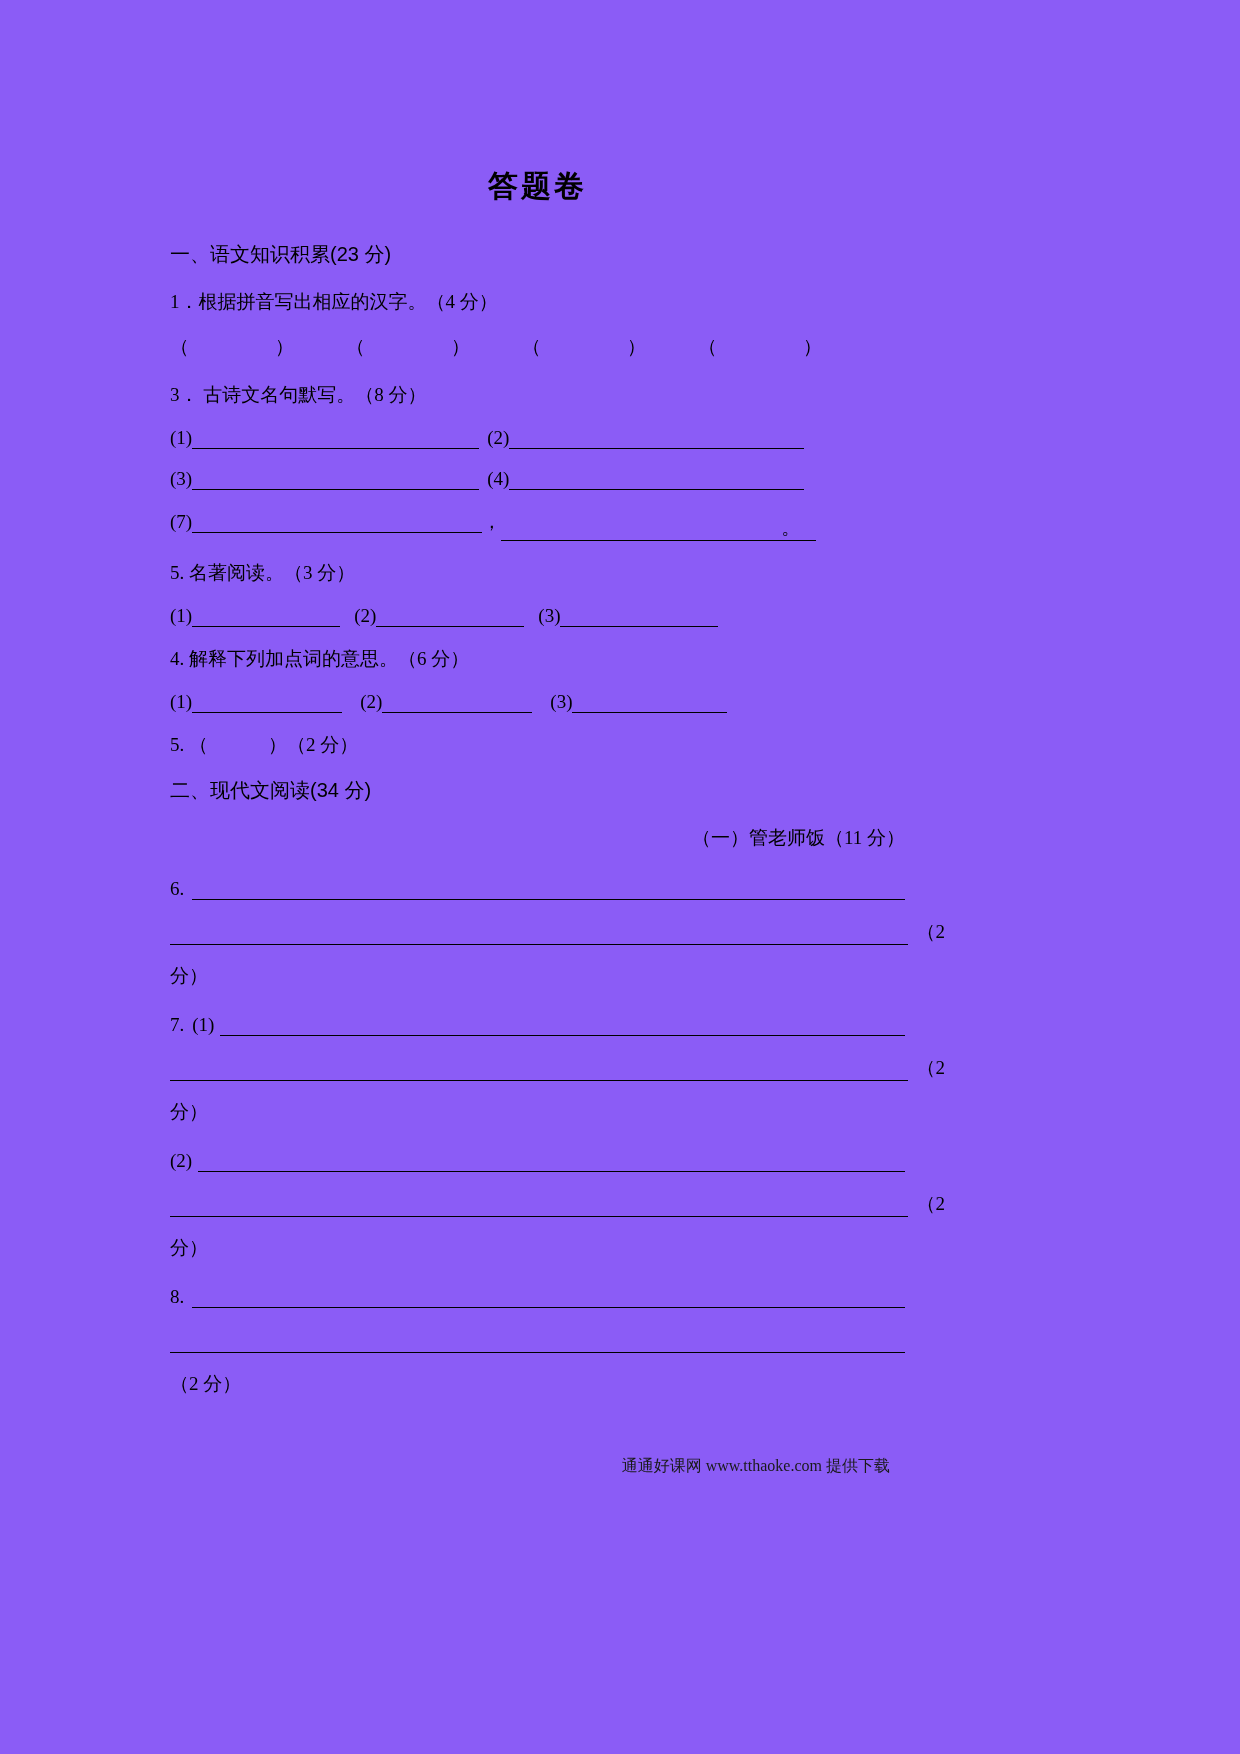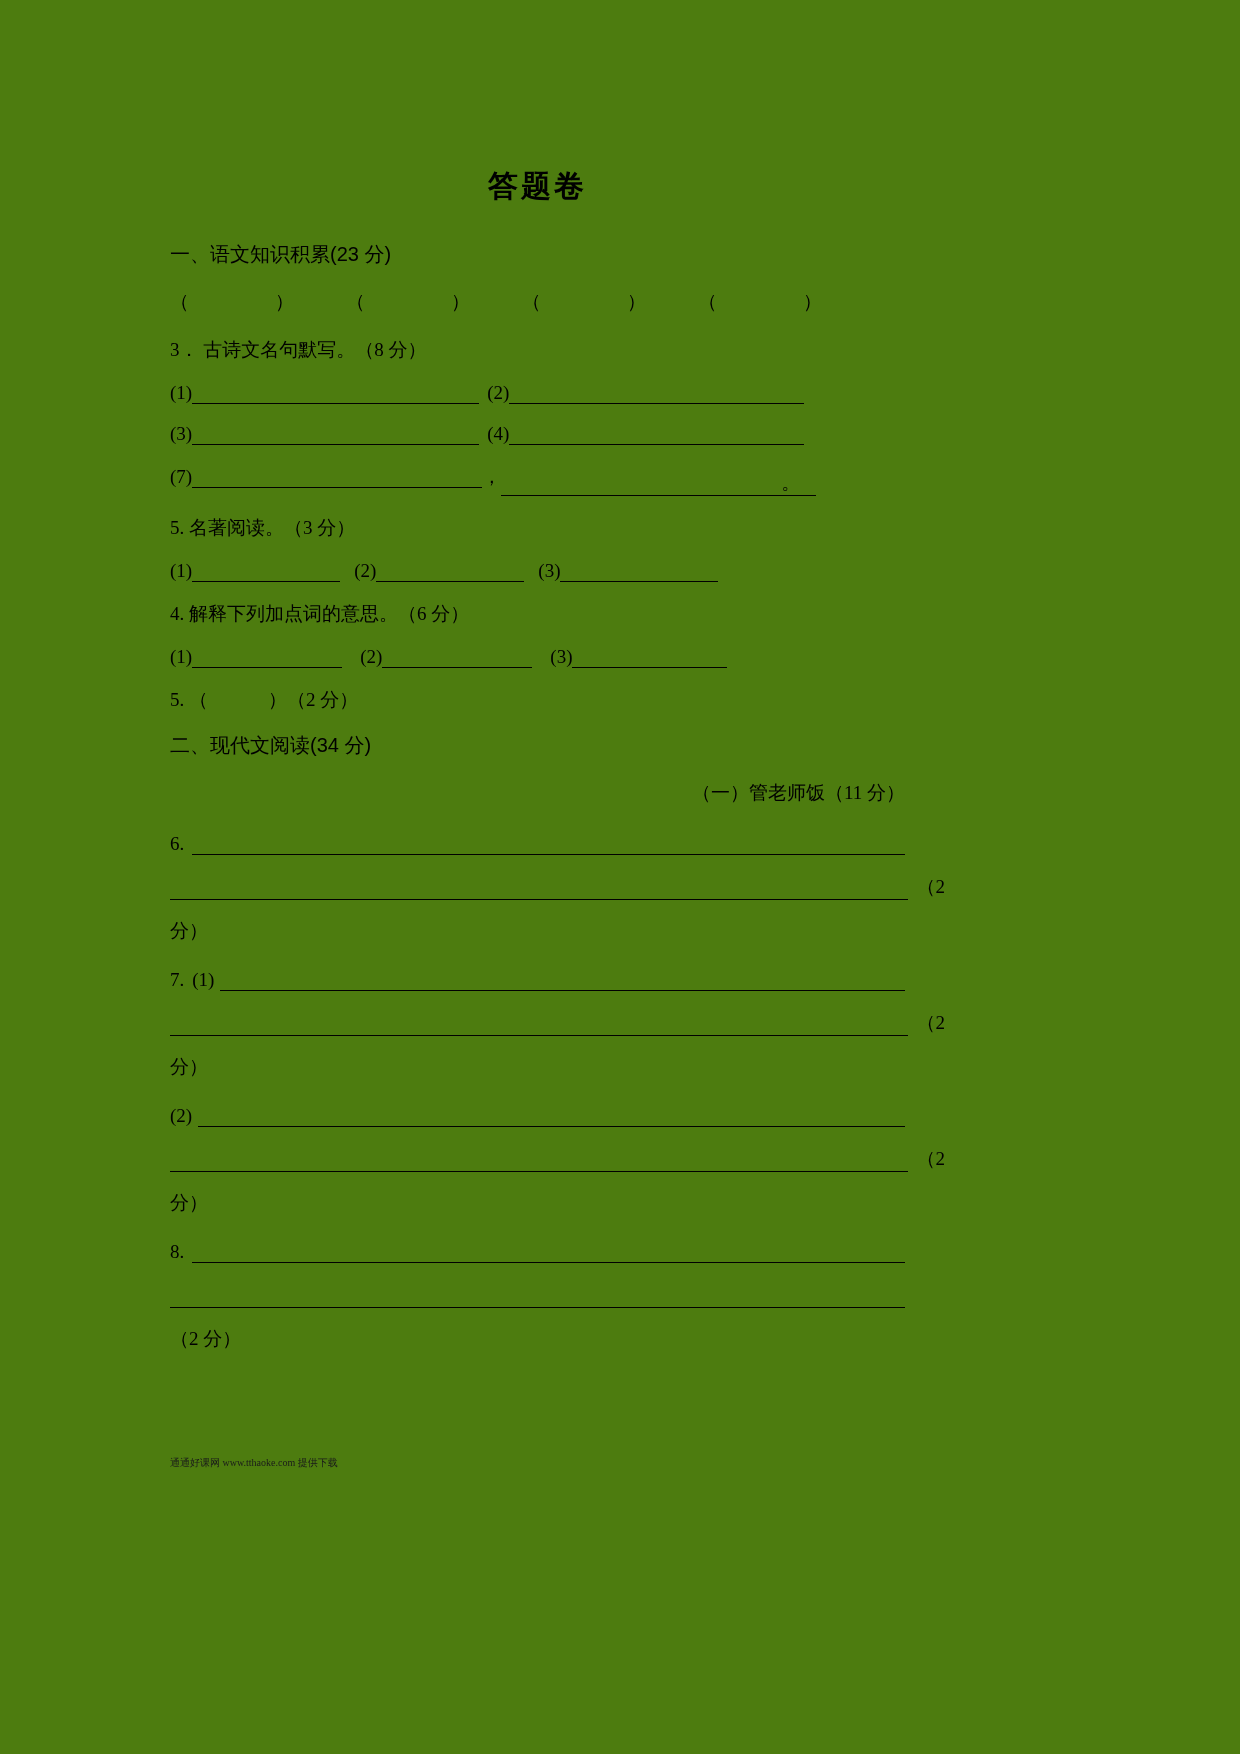--- a/index.html
+++ b/index.html
@@ -1,21 +1,21 @@
 <!DOCTYPE html>
 <html><head>
 <meta charset="utf-8">
 <style>
   * { box-sizing: border-box; }
   html, body { margin: 0; padding: 0; background: #ffffff; }
   .page {
     position: relative;
     width: 1240px;
     height: 1754px;
-    background: #4d7c0f;
+    background: #8b5cf6;
     color: #000;
     font-family: "Liberation Serif", "DejaVu Serif", serif;
     font-size: 19px;
     overflow: hidden;
   }
   .content { position: absolute; left: 170px; top: 166px; width: 775px; }
 
   .doc-title {
     width: 735px;
     margin: 0 0 34px 0;
@@ -75,38 +75,39 @@
   .s2-line.with-score { width: 775px; }
   .s2-label { padding-right: 8px; }
   .s2-sublabel { padding-right: 6px; }
   .fill { flex: 1 1 auto; border-bottom: 1.5px solid #000; height: 100%; }
   .score { padding-left: 9px; white-space: nowrap; }
   .wrap-line { margin: 0 0 20px 0; }
   .mt12 { margin-top: 12px; }
 
   .footer {
     position: absolute;
-    left: 170px;
+    left: 155px;
     top: 1456px;
     width: 735px;
-    text-align: left;
-    font-size: 10px;
+    text-align: right;
+    font-size: 16px;
     color: #1a1a1a;
   }
 </style>
 </head>
 <body>
 
 <div class="page">
   <div class="content">
 
     <h1 class="doc-title">答题卷</h1>
 
     <div class="sec-heading">一、语文知识积累(23 分)</div>
 
+    <div class="q-label">1．根据拼音写出相应的汉字。（4 分）</div>
 
     <div class="row paren-row">
       <span class="paren-pair"><span>（</span><span class="paren-gap"></span><span>）</span></span><span class="paren-pair"><span>（</span><span class="paren-gap"></span><span>）</span></span><span class="paren-pair"><span>（</span><span class="paren-gap"></span><span>）</span></span><span class="paren-pair"><span>（</span><span class="paren-gap"></span><span>）</span></span>
     </div>
 
     <div class="q-label">3． 古诗文名句默写。（8 分）</div>
 
     <div class="row">
       <span>(1)</span><span class="ul w287"></span><span class="ml8">(2)</span><span class="ul w295"></span>
     </div>

